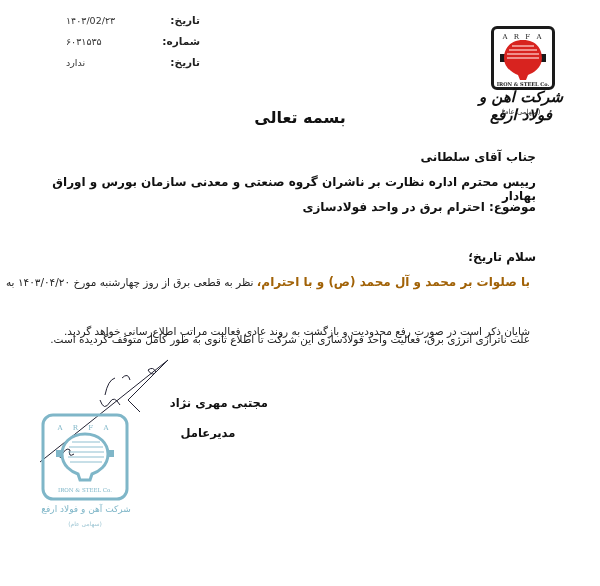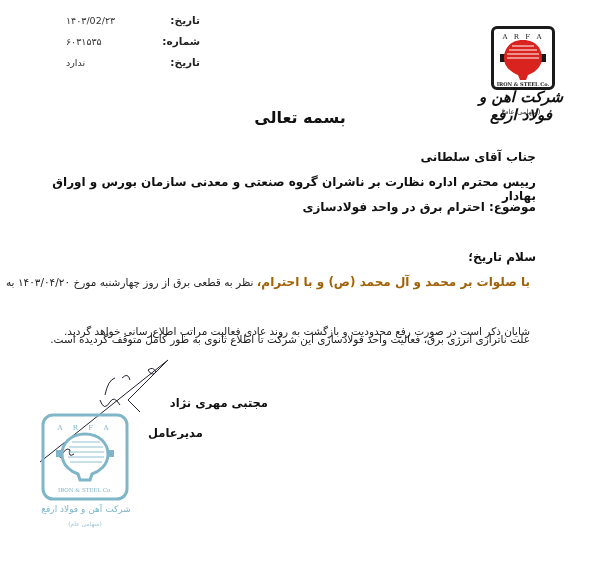--- a/index.html
+++ b/index.html
@@ -20,21 +20,21 @@
     .logo-box { position: absolute; inset: 0; border: 3px solid #1a1a1a; border-radius: 6px; background:#fff; }
     .logo-title { position: absolute; left: 466px; top: 88px; width: 110px; text-align: center; font-size: 15px; font-weight: bold; font-style: italic; direction: rtl; color: #111; }
     .logo-sub { position: absolute; left: 496px; top: 108px; width: 50px; text-align: center; font-size: 7px; direction: rtl; color: #333; }
 
     .bismillah { left: 230px; top: 108px; width: 140px; text-align: center; font-size: 16px; font-weight: bold; direction: rtl; }
 
     .addr { right: 64px; width: 480px; text-align: right; direction: rtl; font-weight: bold; font-size: 12px; }
     .body-line { right: 70px; width: 500px; text-align: right; direction: rtl; font-size: 10.5px; color: #222; white-space: nowrap; }
 
     .sig-name { left: 148px; top: 396px; width: 120px; text-align: right; direction: rtl; font-weight: bold; font-size: 11.5px; }
-    .sig-title { left: 148px; top: 426px; width: 120px; text-align: left; direction: rtl; font-weight: bold; font-size: 11.5px; padding-right: 16px; box-sizing: border-box;}
+    .sig-title { left: 156px; top: 426px; width: 120px; text-align: center; direction: rtl; font-weight: bold; font-size: 11.5px; padding-right: 16px; box-sizing: border-box;}
 
     .stamp { left: 40px; top: 412px; width: 90px; height: 90px; }
     .stamp-text { left: 36px; top: 504px; width: 100px; text-align: center; direction: rtl; font-size: 9px; color: #7fb6c8; }
     .stamp-sub { left: 60px; top: 520px; width: 50px; text-align: center; direction: rtl; font-size: 6px; color: #9cc5d3; }
   </style>
 </head>
 <body>
 
 <div class="abs meta">
   <div class="meta-row">

